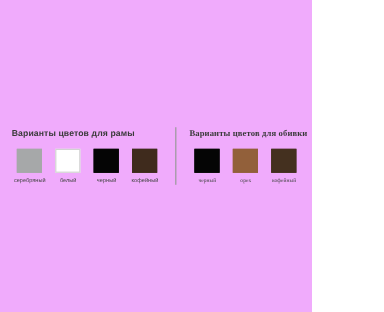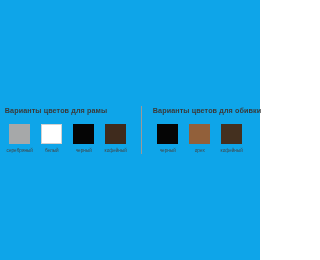--- a/index.html
+++ b/index.html
@@ -34,21 +34,21 @@
   }
 
   .swatch-group {
     display: flex;
     flex-direction: column;
     align-items: flex-start;
     box-sizing: border-box;
   }
 
   .group-left  { padding: 0 10px 0 12px; }
-  .group-right { padding: 0 6px 0 11px; }
+  .group-right { padding: 0 6px 0 11px; font-family: Liberation Serif, serif; }
 
   .group-title {
     font-size: 7.2px;
     font-weight: bold;
     color: #3a3a3a;
     letter-spacing: 0.1px;
     line-height: 10px;
     white-space: nowrap;
     margin-bottom: 8px;
   }
@@ -89,21 +89,21 @@
     width: 1px;
     align-self: stretch;
     background: #9a9a9a;
     margin: 0;
     flex: 0 0 1px;
   }
 </style>
 </head>
 <body>
 
-<div id="color-options-panel" style="background: #0ea5e9;">
+<div id="color-options-panel" style="background: #f0abfc;">
   <div class="groups-row">
 
     <div class="swatch-group group-left">
       <div class="group-title">Варианты цветов для рамы</div>
       <div class="swatches">
 
         <div class="swatch-cell">
           <span class="swatch-chip" style="background:#a6a8a9;border:1px solid #a6a8a9;"></span>
           <span class="swatch-label">серебряный</span>
         </div>

